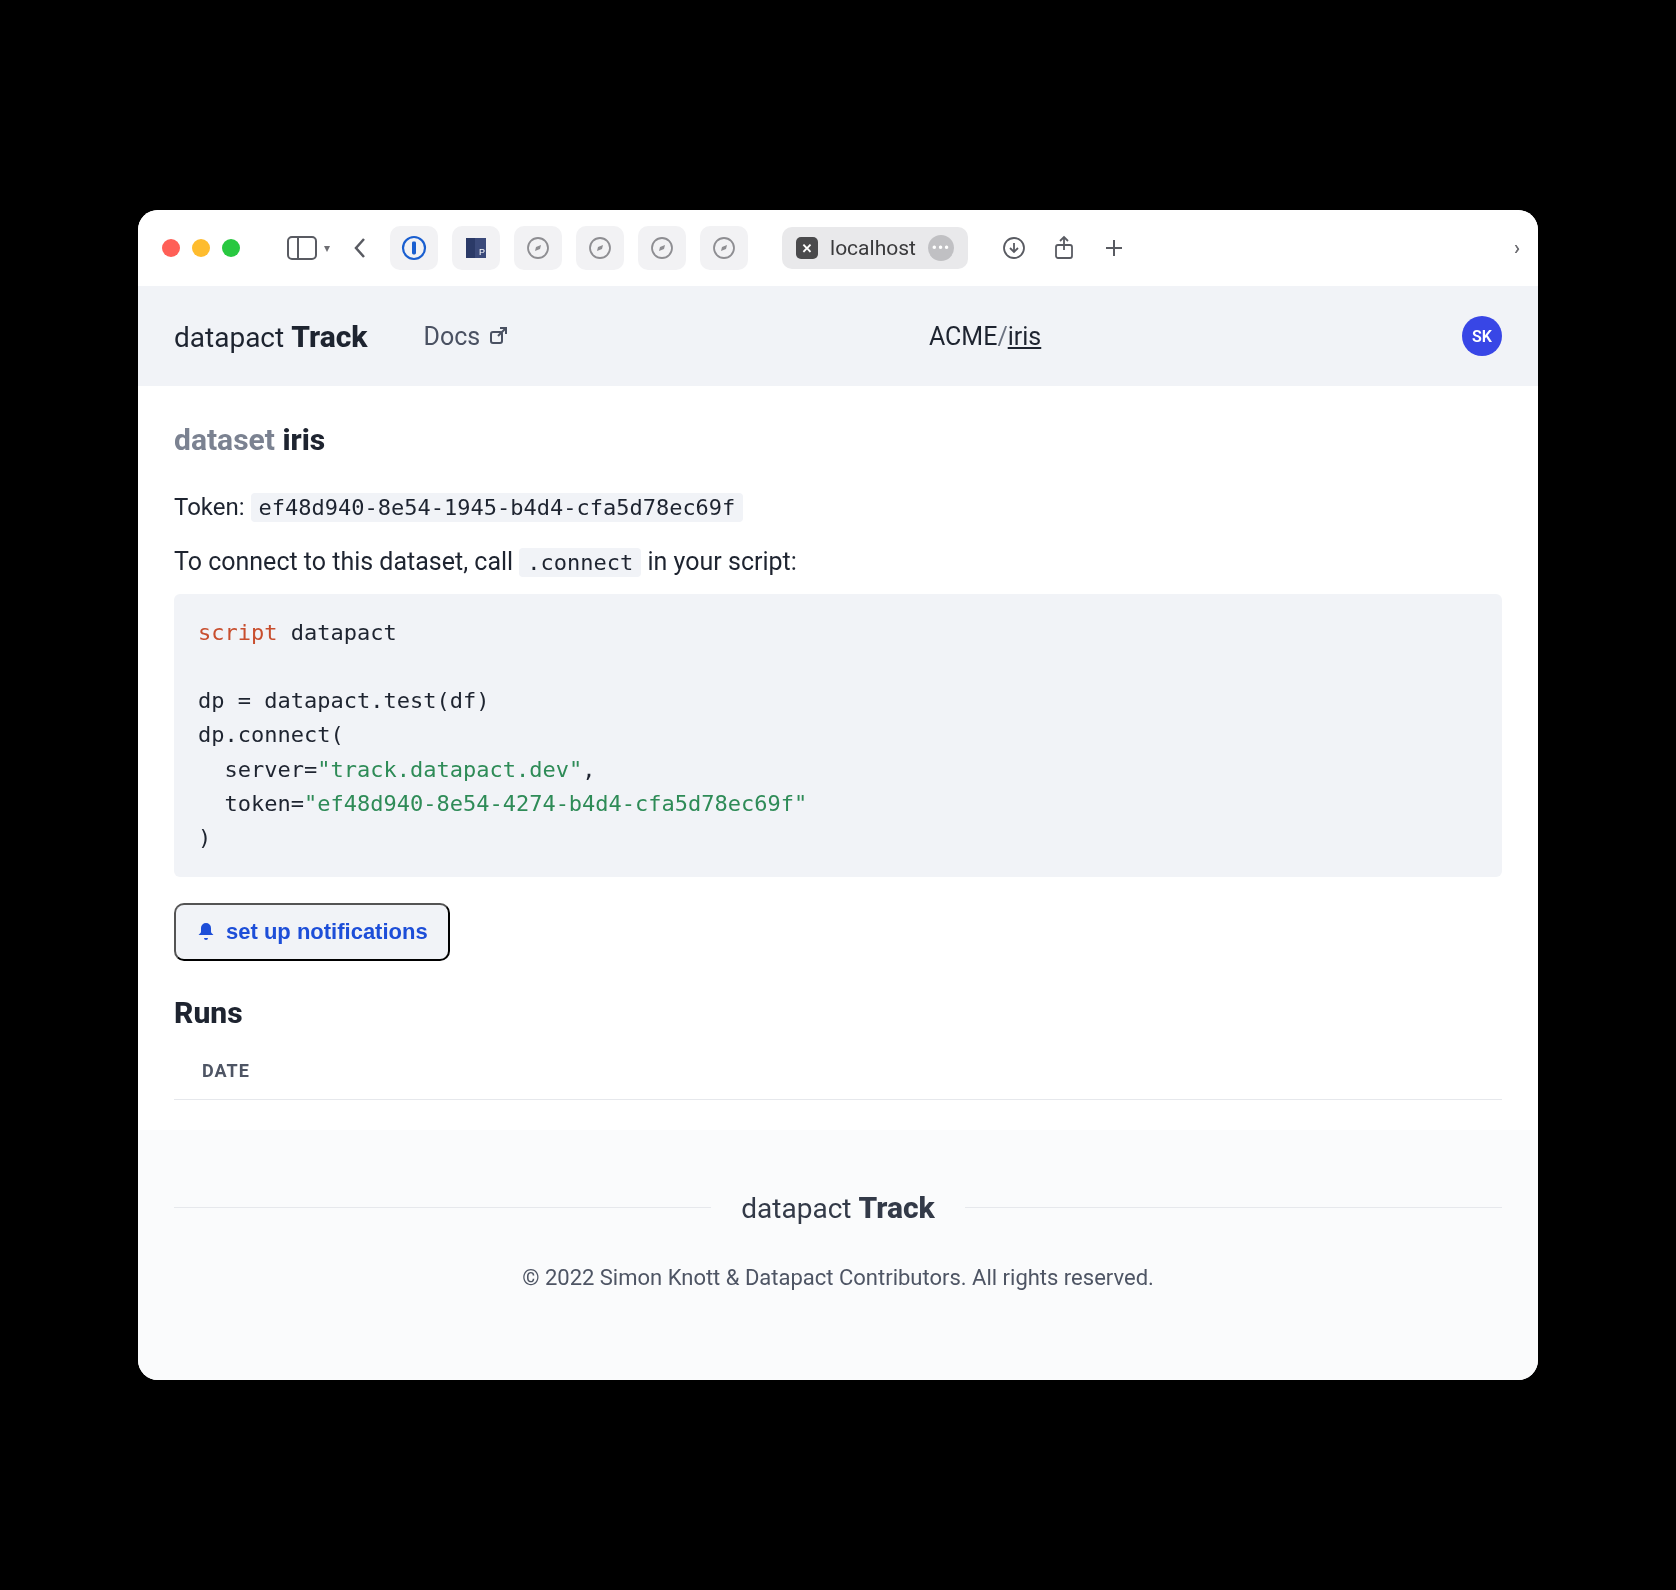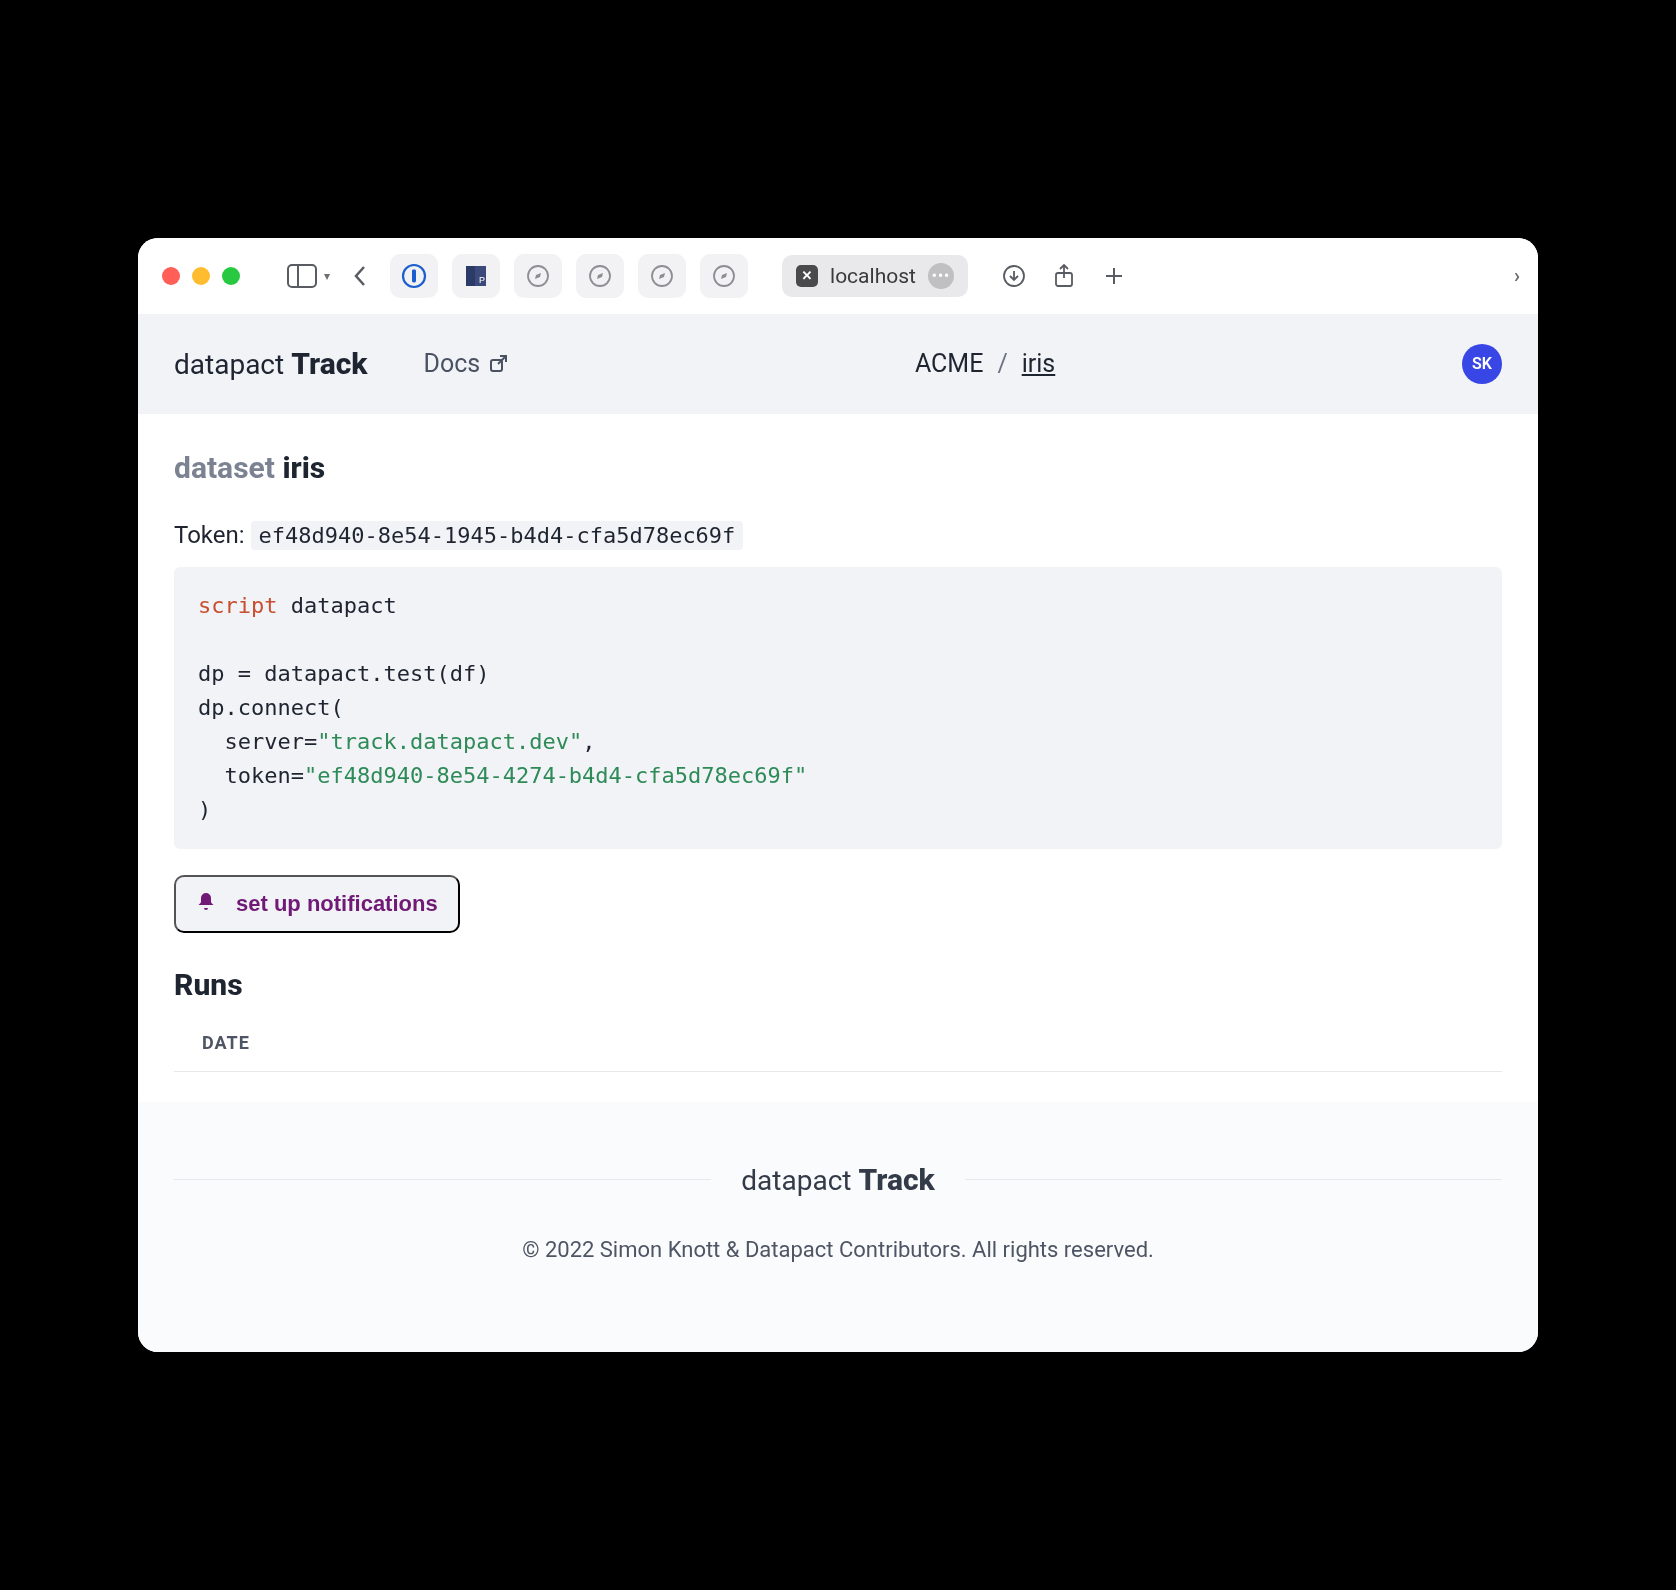--- a/index.html
+++ b/index.html
@@ -82,21 +82,21 @@
     .brand b { font-weight: 800; font-size: 30px; }
     .docs-link {
       margin-left: 56px;
       font-size: 25px;
       color: #4a5162;
       display: inline-flex; align-items: center; gap: 8px;
     }
     .breadcrumb {
       margin-left: auto; margin-right: auto;
       font-size: 25px; color: #1e2430;
-      display: flex; gap: 14px; align-items: center;
+      display: flex; align-items: center;
     }
     .breadcrumb .sep { color: #6b7280; }
     .breadcrumb .leaf { text-decoration: underline; }
     .avatar {
       width: 40px; height: 40px; border-radius: 50%;
       background: #3846e6; color: #fff; font-weight: 600; font-size: 16px;
       display: inline-flex; align-items: center; justify-content: center;
     }
 
     .content { padding: 36px 36px 0 36px; }
@@ -116,22 +116,22 @@
       font-family: ui-monospace, "SF Mono", Menlo, Consolas, monospace;
       font-size: 22px; line-height: 1.55; color: #1e2430;
       white-space: pre;
     }
     .kw { color: #c84e2e; }
     .str { color: #2e8b57; }
     .notif-btn {
       margin-top: 26px;
       background: #f1f3f7; border-radius: 10px;
       padding: 14px 20px;
-      display: inline-flex; gap: 20px;
-      font-size: 22px; font-weight: 600; color: #701a75;
+      display: inline-flex; align-items: center; gap: 10px;
+      font-size: 22px; font-weight: 600; color: #1d4ed8;
     }
     .runs-title { font-size: 30px; font-weight: 800; color: #1e2430; margin-top: 34px; }
     .runs-table { margin-top: 18px; width: 100%; }
     .runs-head {
       display: grid; grid-template-columns: 1fr 2fr;
       padding: 12px 28px 18px 28px;
       border-bottom: 1px solid #e6e8ec;
       color: #4e5564; font-size: 18px; font-weight: 700; letter-spacing: 1px;
     }
 
@@ -265,20 +265,23 @@
     <h1 class="heading">
       <span>dataset</span>
       <span class="dsname">iris</span>
     </h1>
 
     <p class="token-line">
       <span>Token:</span>
       <span class="code-inline">ef48d940-8e54-1945-b4d4-cfa5d78ec69f</span>
     </p>
 
+    <p class="prompt-line">
+      <span>To connect to this dataset, call </span><span class="code-inline">.connect</span><span> in your script:</span>
+    </p>
 
     <div class="codeblock"><span class="kw">script</span><span> datapact</span>
 
 <span>dp = datapact.test(df)</span>
 <span>dp.connect(</span>
 <span>  server=</span><span class="str">"track.datapact.dev"</span><span>,</span>
 <span>  token=</span><span class="str">"ef48d940-8e54-4274-b4d4-cfa5d78ec69f"</span>
 <span>)</span></div>
 
     <button class="notif-btn">

